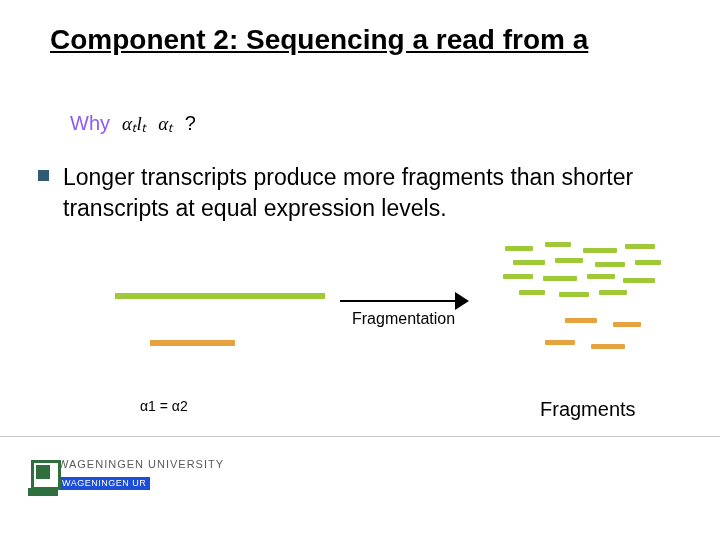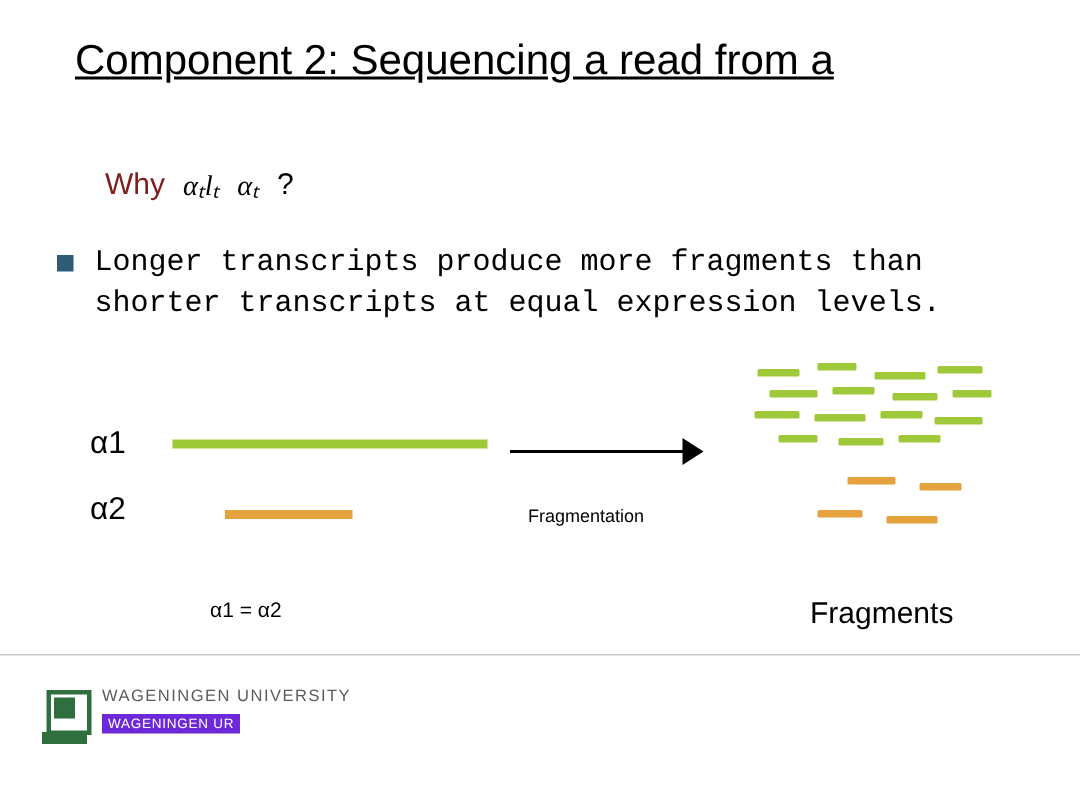--- a/index.html
+++ b/index.html
@@ -1,49 +1,49 @@
 <!DOCTYPE html>
 <html><head>
 <meta charset="utf-8">
 <style>
   * { margin: 0; padding: 0; box-sizing: border-box; }
   html, body { width: 720px; height: 540px; overflow: hidden; font-family: Arial, Helvetica, sans-serif; background: #fff; color: #000; }
   .slide { position: relative; width: 720px; height: 540px; }
   .title-wrap { position: absolute; left: 50px; top: 22px; width: 620px; }
-  .title { font-size: 28px; font-weight: 400; text-decoration: underline; line-height: 1.3; }
+  .title { font-size: 28px; font-weight: 700; text-decoration: underline; line-height: 1.3; }
   .title .line2 { text-decoration: none; }
   .q-line { position: absolute; left: 70px; top: 110px; width: 560px; font-size: 20px; color: #000; display: flex; align-items: center; gap: 12px; }
-  .why { color: #7f1d1d; }
+  .why { color: #8b5cf6; }
   .math { font-family: "Cambria Math", "Times New Roman", serif; font-style: italic; font-size: 19px; }
   .bullet-row { position: absolute; left: 38px; top: 162px; width: 640px; display: flex; align-items: flex-start; gap: 14px; }
   .bullet-box { width: 11px; height: 11px; background: #2f5b76; margin-top: 8px; flex: 0 0 auto; }
-  .bullet-text { font-size: 20px; line-height: 1.35; font-family: Liberation Mono, monospace; }
+  .bullet-text { font-size: 23px; line-height: 1.35; }
   .trans-labels { position: absolute; left: 60px; top: 284px; font-size: 21px; }
   .alpha1 { margin-bottom: 20px; }
   .green-bar { position: absolute; left: 115px; top: 293px; width: 210px; height: 6px; background: #9fc939; }
   .orange-bar { position: absolute; left: 150px; top: 340px; width: 85px; height: 6px; background: #e6a23c; }
   .arrow { position: absolute; left: 340px; top: 280px; width: 130px; height: 40px; }
   .arrow-line { position: absolute; left: 0; top: 20px; width: 118px; height: 2px; background: #000; }
   .arrow-head { position: absolute; left: 115px; top: 12px; width: 0; height: 0; border-left: 14px solid #000; border-top: 9px solid transparent; border-bottom: 9px solid transparent; }
-  .frag-label { position: absolute; left: 352px; top: 337px; font-size: 12px; }
+  .frag-label { position: absolute; left: 352px; top: 310px; font-size: 16px; }
   .eq { position: absolute; left: 140px; top: 398px; font-size: 14px; }
   .frag-word { position: absolute; left: 540px; top: 398px; font-size: 20px; }
   .frag-pile { position: absolute; left: 495px; top: 240px; width: 190px; height: 140px; }
   .f { position: absolute; height: 5px; border-radius: 1px; }
   .g { background: #9fc939; }
   .o { background: #e6a23c; }
   .hr-bottom { position: absolute; left: 0; top: 436px; width: 720px; height: 1px; background: #c9c9c9; }
-  .logo { position: absolute; left: 28px; top: 458px; display: flex; align-items: flex-start; gap: 10px; }
+  .logo { position: absolute; left: 28px; top: 458px; display: flex; align-items: flex-start; }
   .logo-mark { width: 30px; height: 38px; position: relative; }
   .logo-mark::before { content: ""; position: absolute; left: 3px; top: 2px; width: 24px; height: 24px; border: 3px solid #2f6e3f; background: #fff; }
   .logo-mark::after { content: ""; position: absolute; left: 8px; top: 7px; width: 14px; height: 14px; background: #2f6e3f; }
   .logo-base { position: absolute; left: 0; top: 30px; width: 30px; height: 8px; background: #2f6e3f; }
   .logo-text { line-height: 1.2; }
   .logo-top { font-size: 11px; color: #5b5b5b; letter-spacing: 1px; }
-  .logo-bot { font-size: 9px; color: #fff; background: #6d28d9; padding: 1px 4px; margin-top: 2px; display: inline-block; letter-spacing: 0.5px; }
+  .logo-bot { font-size: 9px; color: #fff; background: #1d4ed8; padding: 1px 4px; margin-top: 2px; display: inline-block; letter-spacing: 0.5px; }
 </style>
 </head>
 <body>
 
 <div class="slide">
 
   <div class="title-wrap">
     <div class="title">
       <span>Component 2: Sequencing a read from a</span><br>
     </div>
@@ -54,24 +54,20 @@
     <span class="math">αₜlₜ</span>
     <span class="math">αₜ</span>
     <span>?</span>
   </div>
 
   <div class="bullet-row">
     <div class="bullet-box"></div>
     <div class="bullet-text">Longer  transcripts produce more fragments than shorter transcripts at equal expression levels.</div>
   </div>
 
-  <div class="trans-labels">
-    <div class="alpha1">α1</div>
-    <div class="alpha2">α2</div>
-  </div>
 
   <div class="green-bar"></div>
   <div class="orange-bar"></div>
 
   <div class="arrow">
     <div class="arrow-line"></div>
     <div class="arrow-head"></div>
   </div>
   <div class="frag-label">Fragmentation</div>
 

